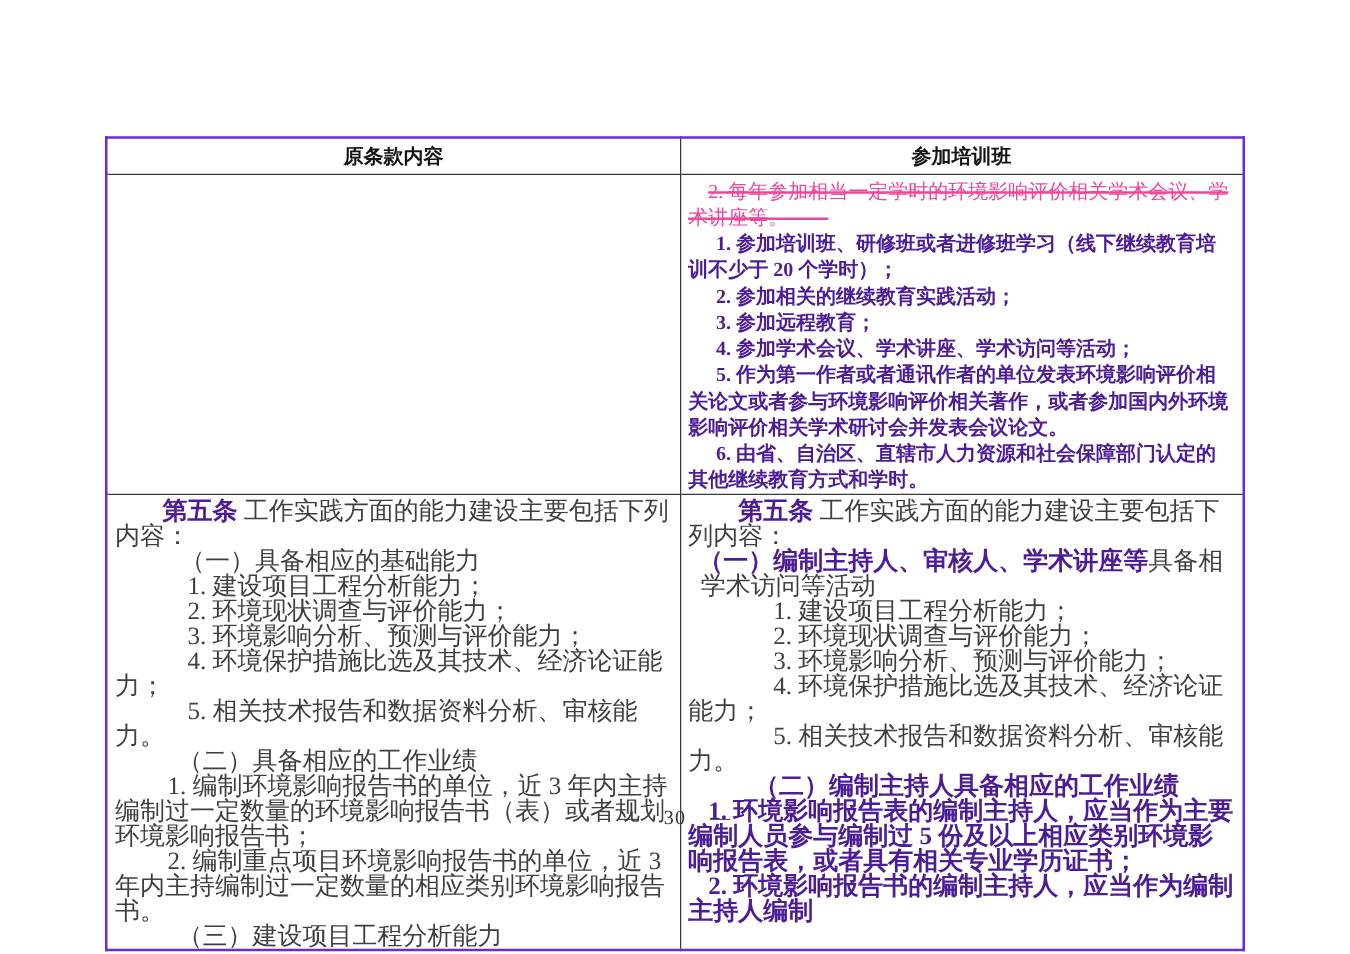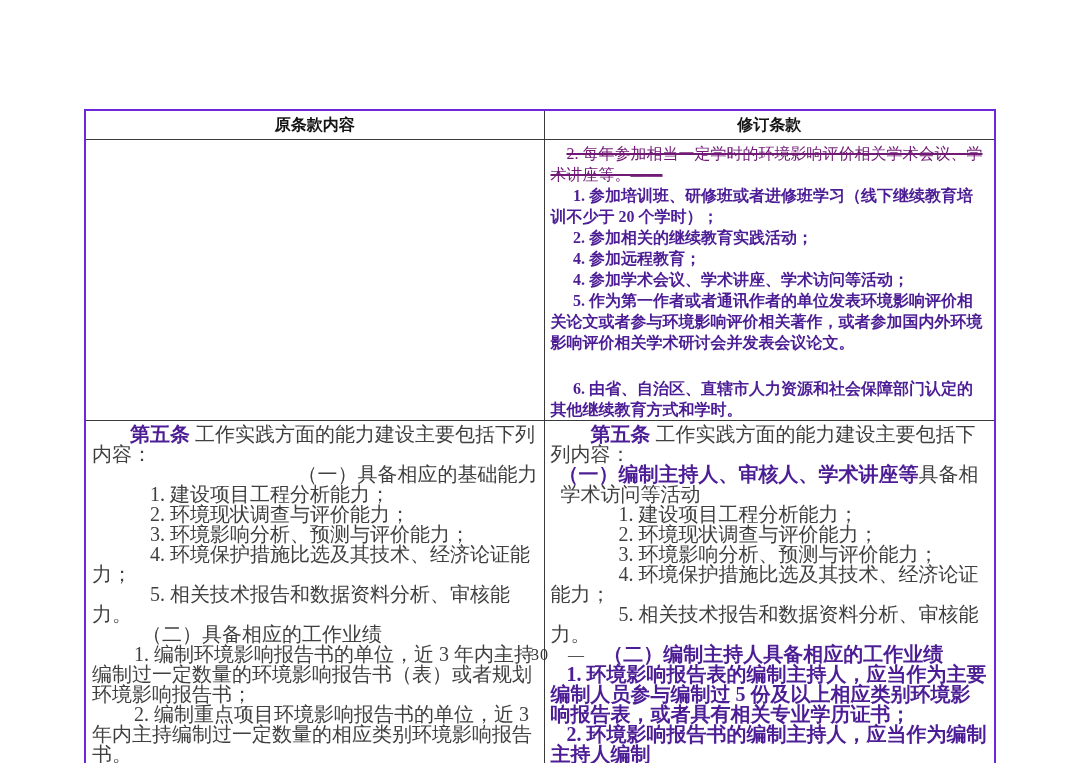--- a/index.html
+++ b/index.html
@@ -31,61 +31,61 @@
     font-weight:700;
     color:#141414;
     text-align:center;
     vertical-align:middle;
     padding:2px 4px;
   }
   tbody tr:nth-child(1) td{height:236px;font-size:16px;line-height:21px;}
   tbody tr:nth-child(2) td{height:253px;font-size:20px;line-height:20px;}
   .para{margin:0;color:#3f3f3f;}
   .para .b{font-weight:700;color:#4c1d95;}
-  .para .s{text-decoration:line-through;text-decoration-thickness:1.5px;color:#701a75;text-align:center;}
+  .para .s{text-decoration:line-through;text-decoration-thickness:1.5px;color:#ec4899;text-align:center;}
   .footer{
     position:absolute;left:0;top:646px;width:1080px;
     text-align:center;
     font-size:16px;color:#333;
   }
   .footer span{word-spacing:14px;letter-spacing:1px;}
 </style>
 </head>
 <body>
 
 <div class="page">
 
   <table class="doc-table">
     <colgroup>
       <col style="width:459px">
       <col style="width:451px">
     </colgroup>
     <thead>
       <tr>
         <th>原条款内容</th>
-        <th>修订条款</th>
+        <th>参加培训班</th>
       </tr>
     </thead>
     <tbody id="table-body">
         <tr>
           <td></td>
           <td>
             <div class="para" style="text-indent: 1em;"><span class="s">2. 每年参加相当一定学时的环境影响评价相关学术会议、学术讲座等。——</span></div>
             <div class="para" style="text-indent: 1.4em;"><span class="b">1. 参加培训班、研修班或者进修班学习（线下继续教育培训不少于 20 个学时）；</span></div>
             <div class="para" style="text-indent: 1.4em;"><span class="b">2. 参加相关的继续教育实践活动；</span></div>
-            <div class="para" style="text-indent: 1.4em;"><span class="b">4. 参加远程教育；</span></div>
+            <div class="para" style="text-indent: 1.4em;"><span class="b">3. 参加远程教育；</span></div>
             <div class="para" style="text-indent: 1.4em; font-family: Liberation Serif, serif;"><span class="b">4. 参加学术会议、学术讲座、学术访问等活动；</span></div>
             <div class="para" style="text-indent: 1.4em;"><span class="b">5. 作为第一作者或者通讯作者的单位发表环境影响评价相关论文或者参与环境影响评价相关著作，或者参加国内外环境影响评价相关学术研讨会并发表会议论文。</span></div>
-            <div class="para" style="text-indent: 1.4em; margin-top: 25px;"><span class="b">6. 由省、自治区、直辖市人力资源和社会保障部门认定的其他继续教育方式和学时。</span></div>
+            <div class="para" style="text-indent: 1.4em;"><span class="b">6. 由省、自治区、直辖市人力资源和社会保障部门认定的其他继续教育方式和学时。</span></div>
           </td>
         </tr>
         <tr>
           <td>
             <div class="para" style="text-indent: 1.9em;"><span class="b">第五条</span><span> 工作实践方面的能力建设主要包括下列内容：</span></div>
-            <div class="para" style="text-indent: 2.6em; text-align: right;"><span>（一）具备相应的基础能力</span></div>
+            <div class="para" style="text-indent: 2.6em;"><span>（一）具备相应的基础能力</span></div>
             <div class="para" style="text-indent: 2.9em;"><span>1. 建设项目工程分析能力；</span></div>
             <div class="para" style="text-indent: 2.9em;"><span>2. 环境现状调查与评价能力；</span></div>
             <div class="para" style="text-indent: 2.9em;"><span>3. 环境影响分析、预测与评价能力；</span></div>
             <div class="para" style="text-indent: 2.9em;"><span>4. 环境保护措施比选及其技术、经济论证能力；</span></div>
             <div class="para" style="text-indent: 2.9em;"><span>5. 相关技术报告和数据资料分析、审核能力。</span></div>
             <div class="para" style="text-indent: 2.5em;"><span>（二）具备相应的工作业绩</span></div>
             <div class="para" style="text-indent: 2.1em;"><span>1. 编制环境影响报告书的单位，近 3 年内主持编制过一定数量的环境影响报告书（表）或者规划环境影响报告书；</span></div>
             <div class="para" style="text-indent: 2.1em;"><span>2. 编制重点项目环境影响报告书的单位，近 3 年内主持编制过一定数量的相应类别环境影响报告书。</span></div>
             <div class="para" style="text-indent: 2.5em;"><span>（三）建设项目工程分析能力</span></div>
           </td>

